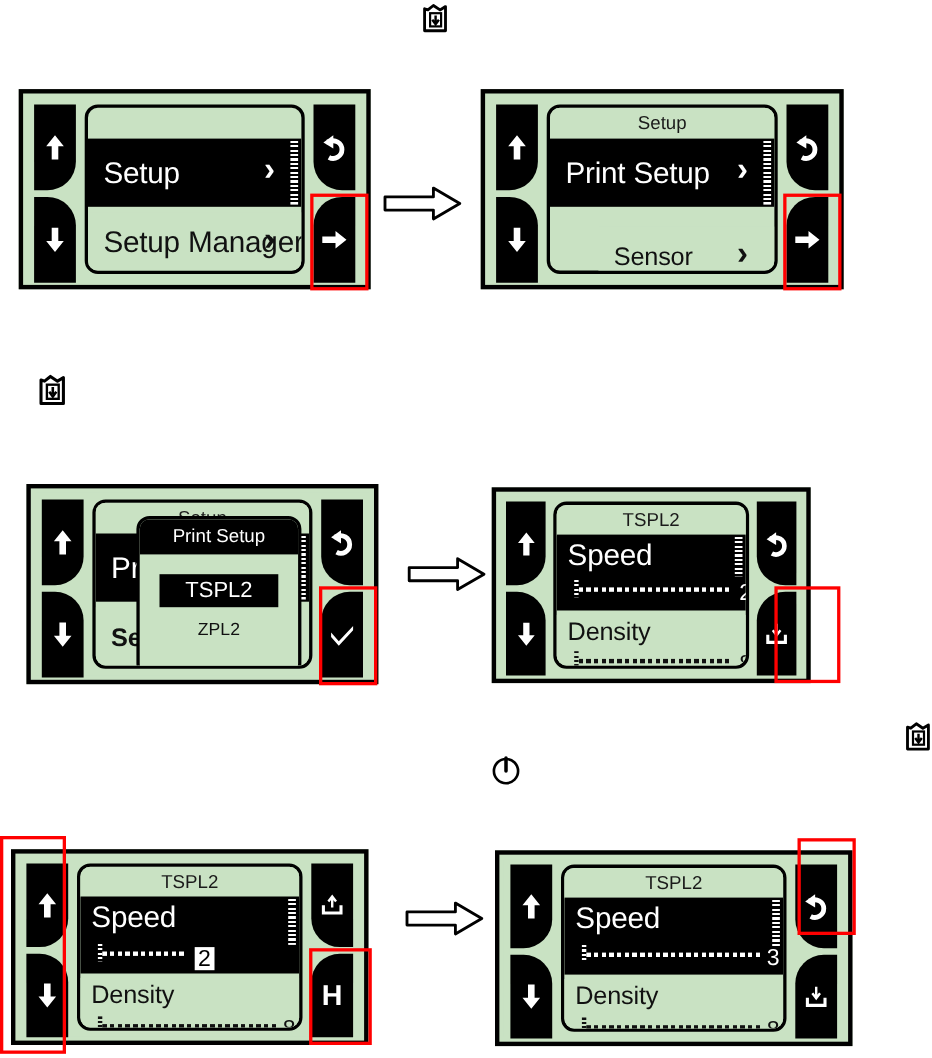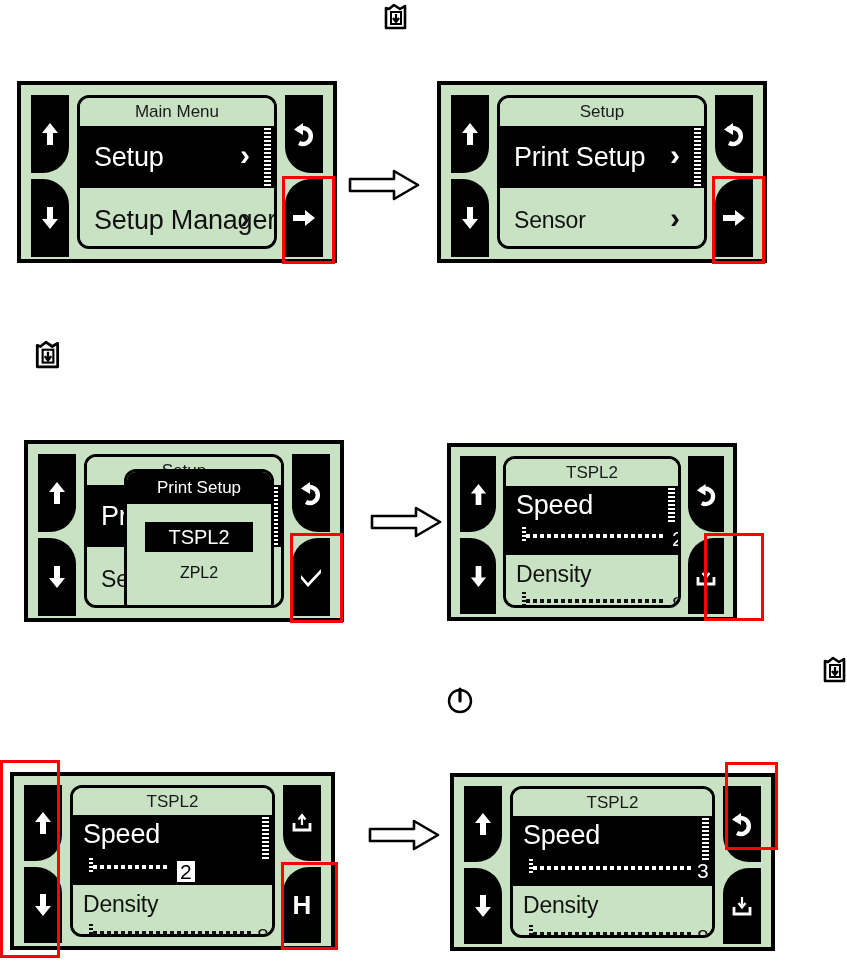--- a/index.html
+++ b/index.html
@@ -190,21 +190,20 @@
         <path d="M11 2 L2 8.5 L11 14 Z" fill="#fff"></path>
       </svg>
     </div>
     <div class="hwbtn hw-br" style="right:6px;top:90px;width:38px;height:78px;">
       <svg width="26" height="20" viewBox="0 0 26 20">
           <path d="M24 10 L14 2 L14 7 L2 7 L2 13 L14 13 L14 18 Z" fill="#fff"></path>
         </svg>
     </div>
 
     <div class="lcd" style="left:52px;top:6px;right:52px;bottom:6px;">
-      <div class="lcd-title">Main Menu</div>
 
       <div class="row-sel" style="top:28px;height:62px;">
         <span class="row-label" style="left:14px;top:16px;color:#fff;">Setup</span>
         <span class="chev" style="right:24px;top:14px;color:#fff;">›</span>
       </div>
 
       <div class="row-norm" style="top:95px;height:62px;">
         <span class="row-label" style="left:14px;top:12px;">Setup Manager</span>
         <span class="chev" style="right:24px;top:10px;color:#111;">›</span>
       </div>
@@ -241,21 +240,21 @@
     </div>
 
     <div class="lcd" style="left:52px;top:6px;right:52px;bottom:6px;">
       <div class="lcd-title">Setup</div>
 
       <div class="row-sel" style="top:28px;height:62px;">
         <span class="row-label" style="left:14px;top:16px;color:#fff;">Print Setup</span>
         <span class="chev" style="right:24px;top:14px;color:#fff;">›</span>
       </div>
 
-      <div class="row-norm" style="top:95px;height:62px;">
+      <div class="row-norm" style="top:108px;height:62px;margin-left:44px;">
         <span class="row-label small" style="left:14px;top:14px;">Sensor</span>
         <span class="chev" style="right:24px;top:10px;color:#111;">›</span>
       </div>
 
       <div class="sbar" style="right:3px;top:30px;height:58px;"></div>
     </div>
   </div>
 </div>
 <div class="hl" style="left:712px;top:176px;width:53px;height:88px;"></div>
 
@@ -286,21 +285,21 @@
 
     <div class="lcd" style="left:52px;top:6px;right:52px;bottom:6px;">
       <div class="lcd-title">Setup</div>
 
       <div class="row-sel" style="top:28px;height:62px;">
         <span class="row-label" style="left:14px;top:16px;color:#fff;">Pr</span>
         <span class="chev" style="right:24px;top:14px;color:#fff;">›</span>
       </div>
 
       <div class="row-norm" style="top:95px;height:62px;">
-        <span class="row-label small" style="left:14px;top:14px;">Se</span>
+        <span class="row-label small" style="left:14px;top:14px;font-weight:bold;">Se</span>
         <span class="chev" style="right:24px;top:10px;color:#111;">›</span>
       </div>
 
       <div class="sbar" style="right:3px;top:30px;height:58px;"></div>
 
       <div style="position:absolute;left:37px;top:12px;width:144px;height:140px;background:#c9e2c3;border:3px solid #000;border-radius:12px;overflow:hidden;">
         <div style="position:absolute;left:0;right:0;top:0;height:32px;background:#000;color:#fff;display:flex;align-items:center;justify-content:center;">
           <span style="font-size:17px;">Print Setup</span>
         </div>
         <div style="position:absolute;left:18px;top:50px;width:108px;height:30px;background:#000;color:#fff;display:flex;align-items:center;justify-content:center;">

